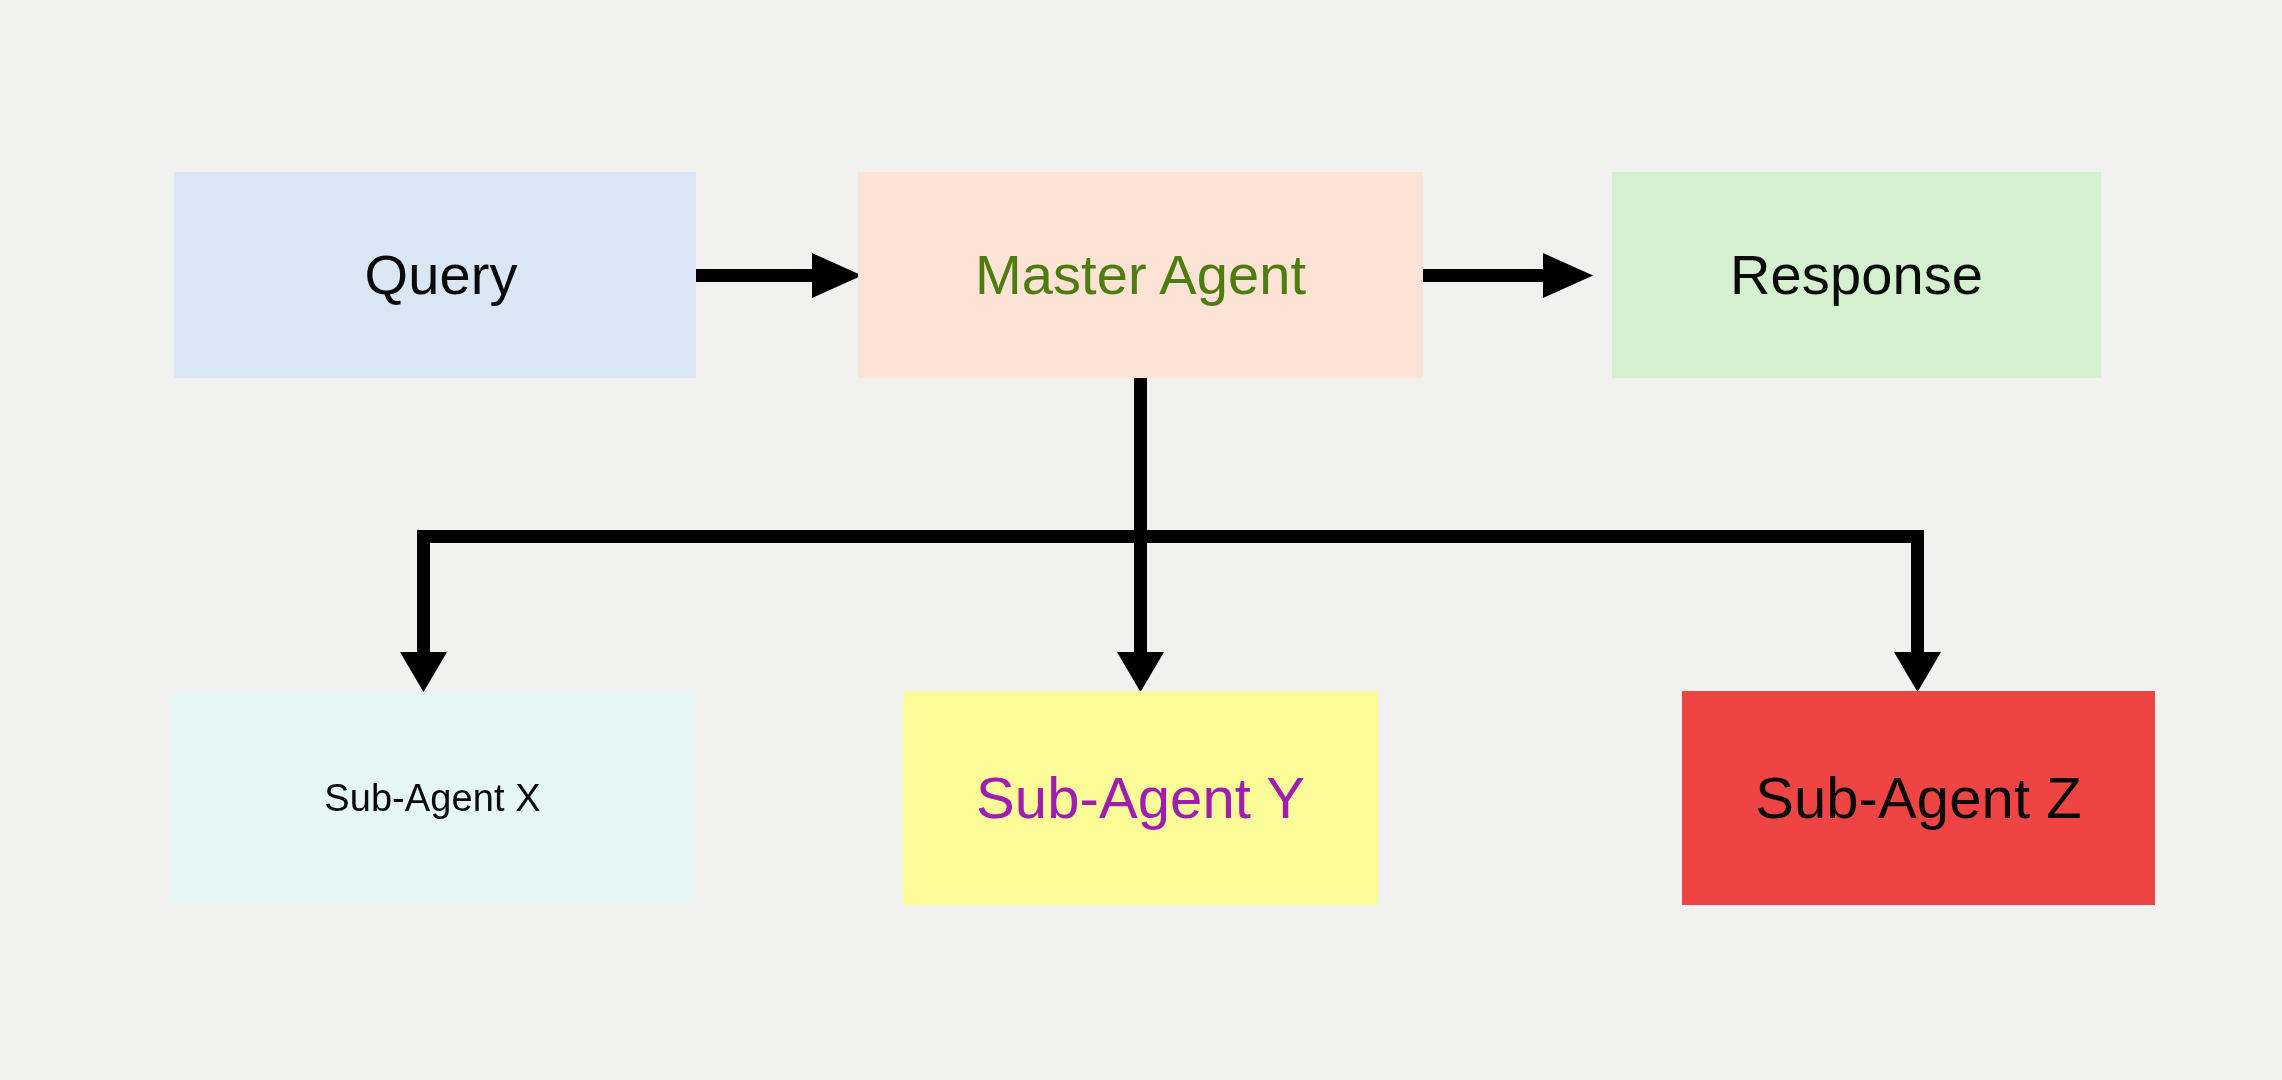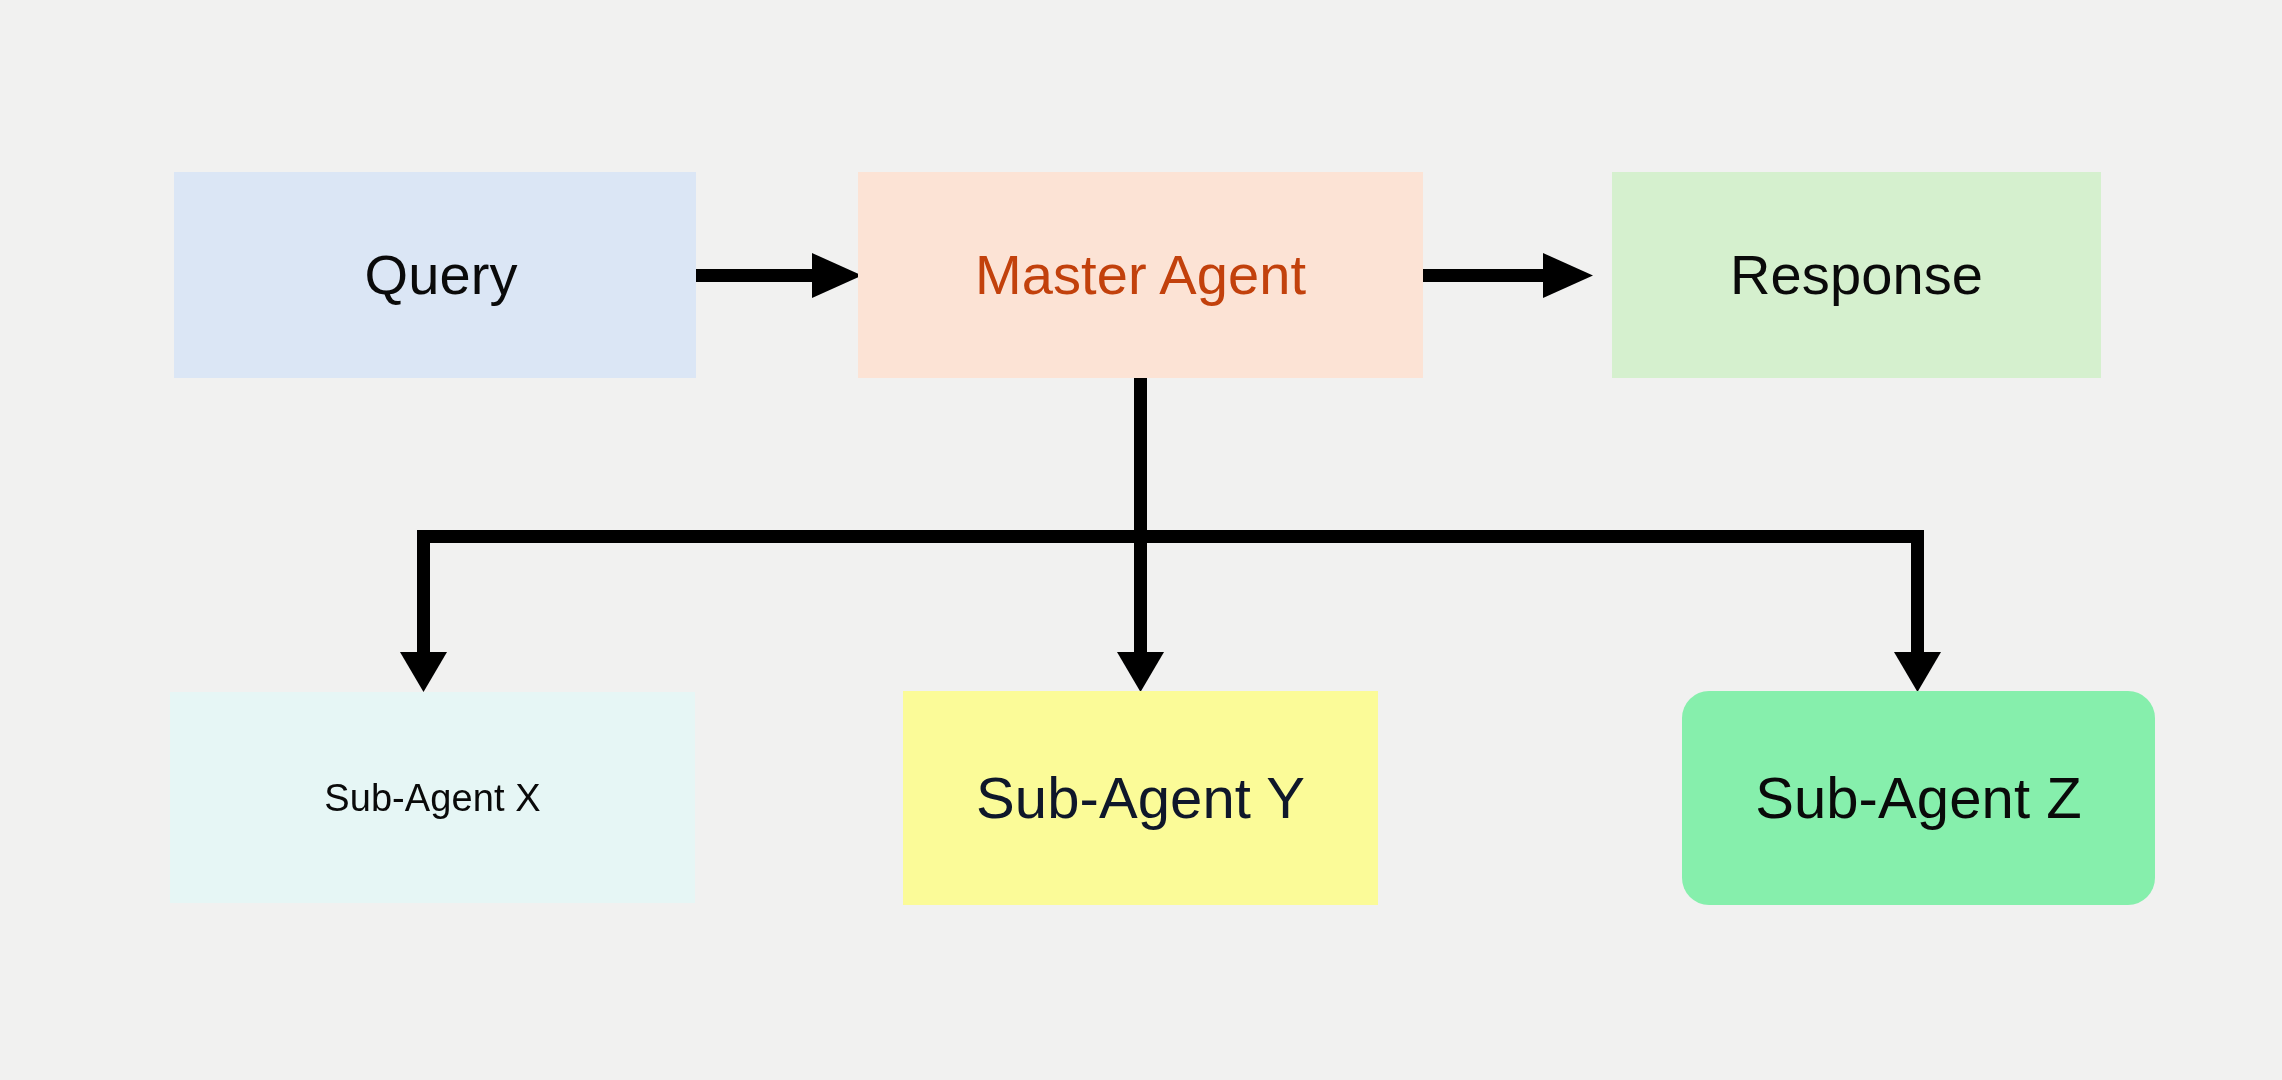--- a/index.html
+++ b/index.html
@@ -89,33 +89,33 @@
     <g>
       <rect x="1911" y="530" width="13" height="128" fill="#000000"></rect>
       <polygon points="1894,652 1941,652 1917.5,692" fill="#000000"></polygon>
     </g>
   </svg>
 
   <div class="node" id="node-query" style="background: rgb(219, 230, 245); color: rgb(10, 10, 10); padding-left: 12px;">
     <span class="node-label">Query</span>
   </div>
 
-  <div class="node" id="node-master" style="background: rgb(252, 227, 213); color: #c2410c;">
+  <div class="node" id="node-master" style="background: rgb(252, 227, 213); color: #4d7c0f;">
     <span class="node-label">Master Agent</span>
   </div>
 
   <div class="node" id="node-response" style="background: rgb(213, 240, 206); color: rgb(10, 10, 10);">
     <span class="node-label">Response</span>
   </div>
 
   <div class="node" id="node-sub-x" style="background: rgb(230, 246, 245); color: rgb(10, 10, 10);">
     <span class="node-label">Sub-Agent X</span>
   </div>
 
-  <div class="node" id="node-sub-y" style="background: rgb(251, 251, 152); color: #0f172a;">
+  <div class="node" id="node-sub-y" style="background: rgb(251, 251, 152); color: #a21caf;">
     <span class="node-label">Sub-Agent Y</span>
   </div>
 
-  <div class="node" id="node-sub-z" style="background: #86efac; color: rgb(10, 10, 10); border-radius: 27px;">
+  <div class="node" id="node-sub-z" style="background: #ef4444; color: rgb(10, 10, 10);">
     <span class="node-label">Sub-Agent Z</span>
   </div>
 
 </div>
 
 </body></html>

